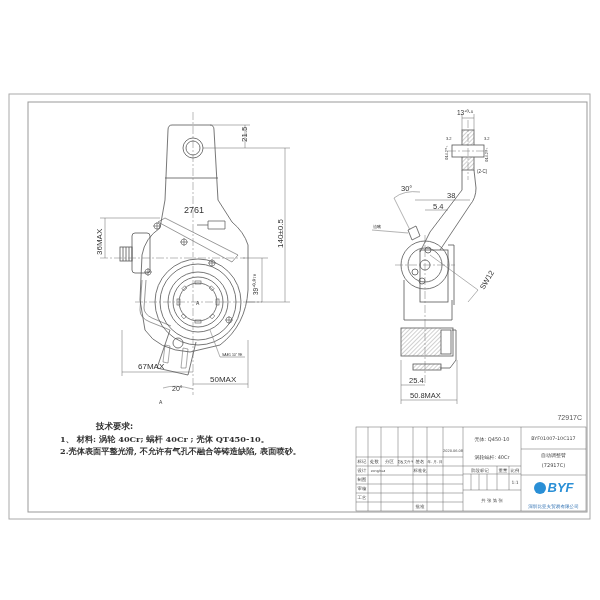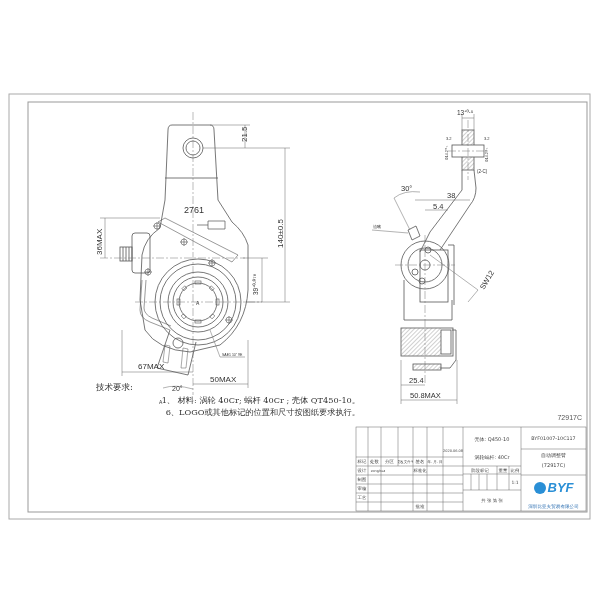--- a/index.html
+++ b/index.html
@@ -1,22 +1,22 @@
 <!DOCTYPE html>
 <html><head>
 <meta charset="utf-8">
 <style>
   html, body { margin:0; padding:0; background:#ffffff; }
   body { width:600px; height:600px; position:relative; overflow:hidden; font-family:"DejaVu Sans", sans-serif; }
   .sheet { position:absolute; left:0; top:0; width:600px; height:600px; }
   svg text { font-family:"Liberation Sans", sans-serif; fill:#333; }
   .cjk { font-family:"DejaVu Sans", sans-serif; }
-  .req { position:absolute; left:60px; top:381px; width:300px; font-size:8.2px; color:#333; line-height:12.2px; font-family:"DejaVu Serif", serif; }
+  .req { position:absolute; left:60px; top:420px; width:300px; font-size:8.2px; color:#333; line-height:12.2px; font-family:"DejaVu Serif", serif;font-weight:bold; }
   .req .title { padding-left:36px; font-size:8.5px; margin-bottom:1px; }
-  .req .line { white-space:nowrap;text-align:right; }
+  .req .line { white-space:nowrap; }
   .tb { position:absolute; left:356px; top:427px; width:230px; height:83px; font-size:4.4px; color:#444; font-family:"DejaVu Sans", sans-serif; }
   .tb .cell { position:absolute; display:flex; align-items:center; justify-content:center; white-space:nowrap; overflow:hidden; }
   .drawno { position:absolute; right:18px; top:414px; font-size:7px; color:#555; font-family:"Liberation Sans", sans-serif; }
 </style>
 </head>
 <body>
 
 <div class="sheet">
 <svg width="600" height="600" viewBox="0 0 600 600" xmlns="http://www.w3.org/2000/svg">
 
@@ -222,21 +222,21 @@
     <line x1="487" y1="474" x2="487" y2="490"></line>
   </g>
 </svg>
 </div>
 
 <div class="drawno">72917C</div>
 
 <div class="req">
   <div class="title">技术要求:</div>
   <div class="line">1、 材料: 涡轮 40Cr; 蜗杆 40Cr ; 壳体 QT450-10。</div>
-  <div class="line">6、LOGO或其他标记的位置和尺寸按图纸要求执行。</div>
+  <div class="line">2.壳体表面平整光滑, 不允许有气孔不融合等铸造缺陷, 表面喷砂。</div>
 </div>
 
 <div class="tb">
   <div class="cell" style="left:87px;top:19px;width:20px;height:9px;font-size:3.5px;">2020.06.08</div>
   <div class="cell" style="left:0;top:30px;width:12px;height:9px;">标记</div>
   <div class="cell" style="left:12px;top:30px;width:13px;height:9px;">处数</div>
   <div class="cell" style="left:25px;top:30px;width:17px;height:9px;">分区</div>
   <div class="cell" style="left:42px;top:30px;width:15px;height:9px;font-size:3.6px;">更改文件号</div>
   <div class="cell" style="left:57px;top:30px;width:14px;height:9px;">签名</div>
   <div class="cell" style="left:71px;top:30px;width:16px;height:9px;font-size:3.6px;">年. 月. 日</div>

